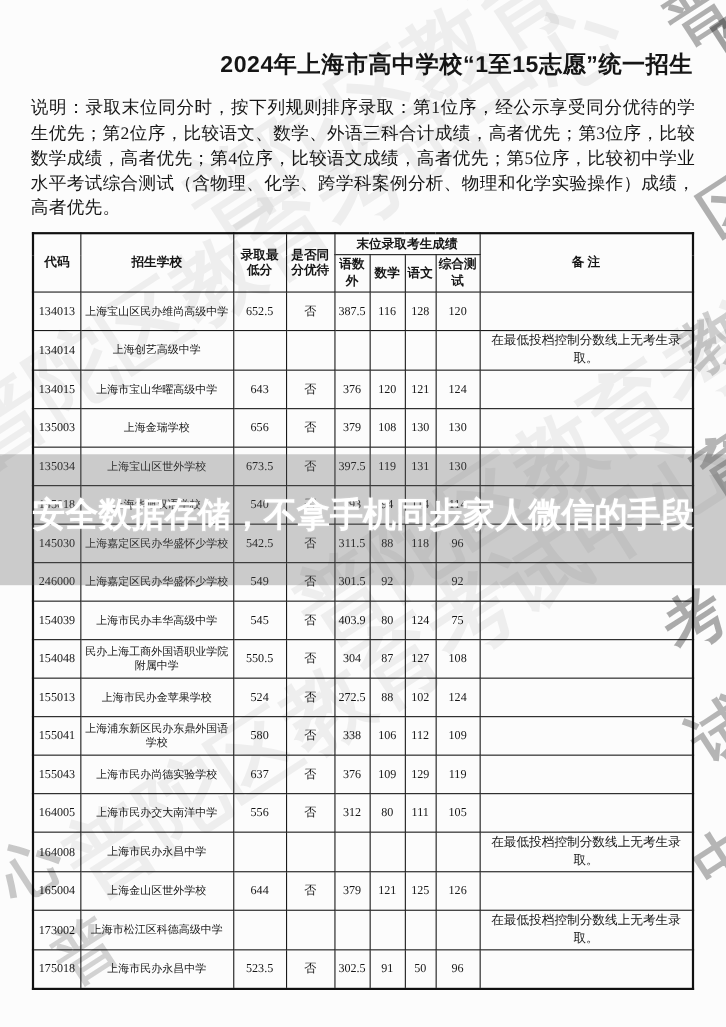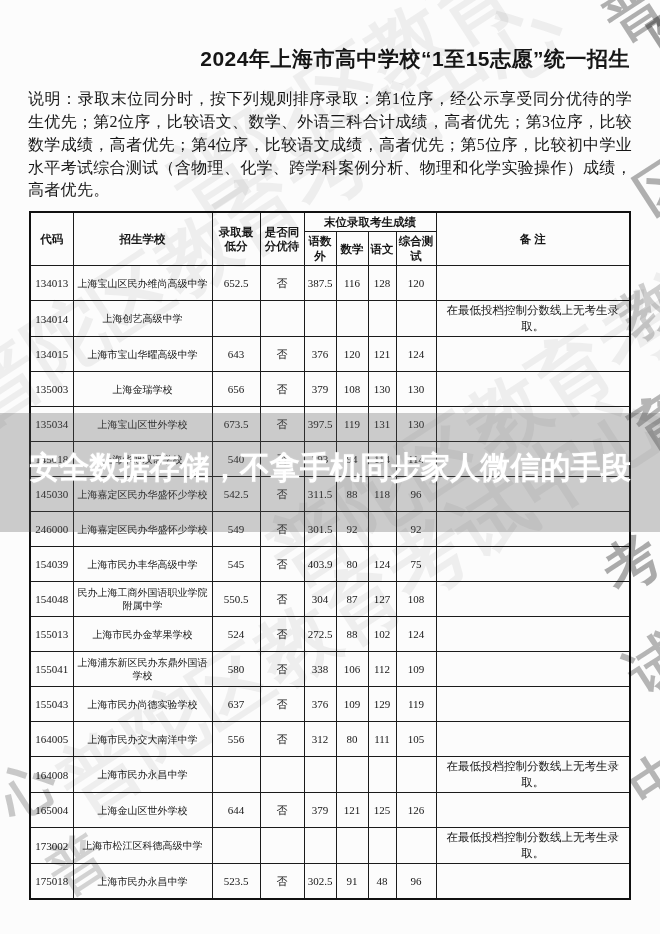--- a/index.html
+++ b/index.html
@@ -322,21 +322,21 @@
             <td></td>
             <td class="c-remark">在最低投档控制分数线上无考生录取。</td>
           </tr>
           <tr>
             <td>175018</td>
             <td class="c-school">上海市民办永昌中学</td>
             <td>523.5</td>
             <td>否</td>
             <td>302.5</td>
             <td>91</td>
-            <td>48</td>
+            <td>50</td>
             <td>96</td>
             <td class="c-remark"></td>
           </tr>
         </tbody>
     </table>
   </div>
 
   <div class="band"></div>
   <div class="banner">安全数据存储，不拿手机同步家人微信的手段</div>
 </div>

